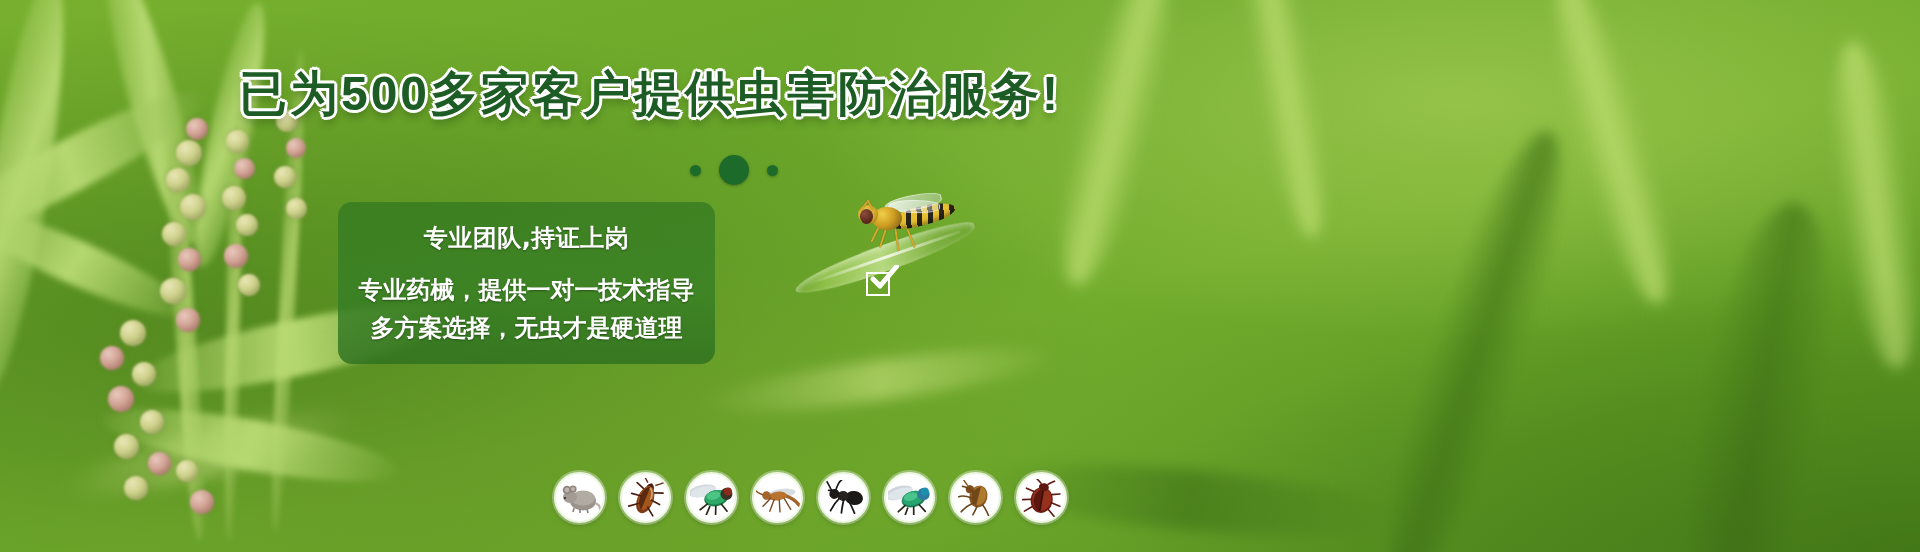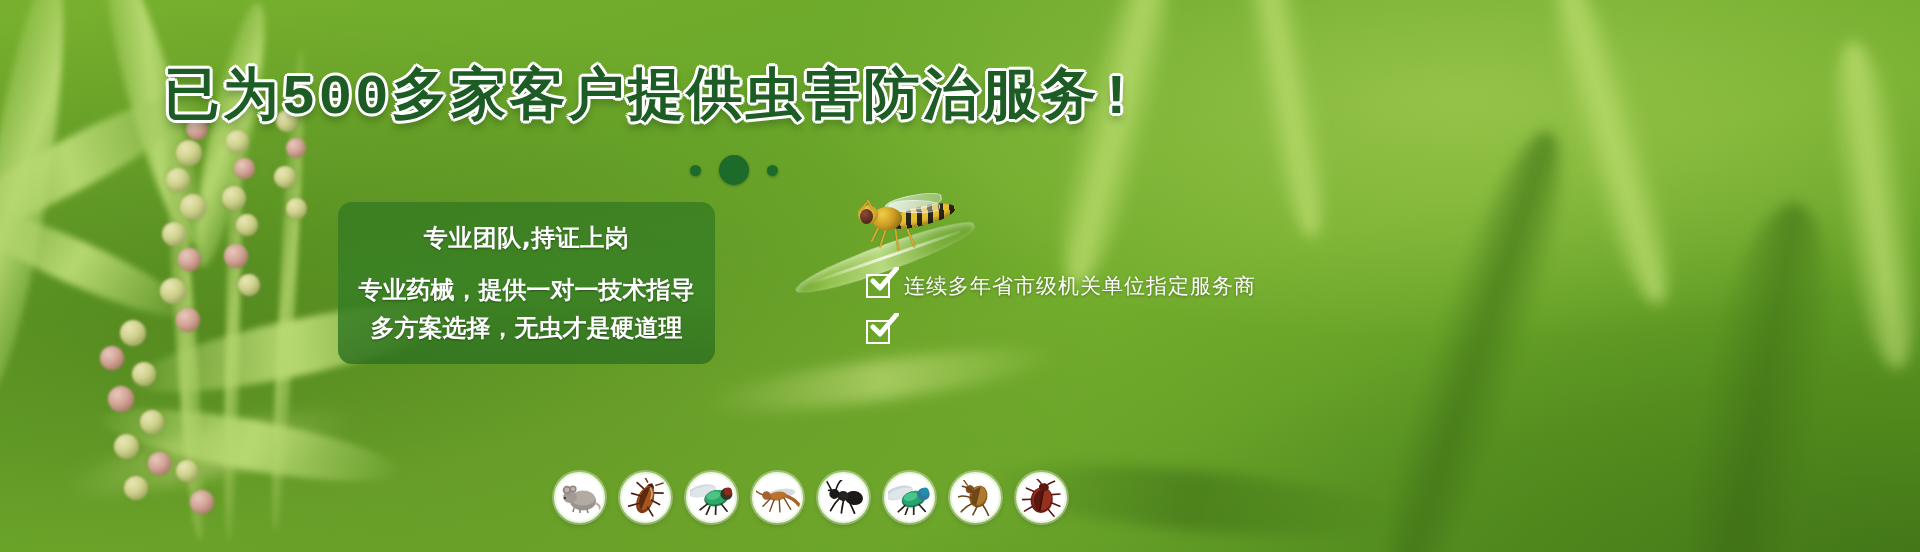--- a/index.html
+++ b/index.html
@@ -46,23 +46,23 @@
     position:absolute; border-radius:50%;
     background:radial-gradient(circle at 35% 30%, #e9e7b7 0%, #cfd28c 42%, #a9b06a 70%, #8d9a55 100%);
     filter:blur(1.1px);
     box-shadow:0 0 5px rgba(120,130,70,.45);
   }
   .bud.pink { background:radial-gradient(circle at 35% 32%, #e9c9bd 0%, #d0a193 45%, #a97a6b 78%, #8d6254 100%); }
 
   
   #headline {
     position:absolute; left:0; top:70px; width:1300px; text-align:center;
-    font-size:56px; line-height:1; letter-spacing:3px;
+    font-size:48px; line-height:1; letter-spacing:3px;
     font-weight:bold;
-    font-family:Liberation Mono, monospace;
+    font-family:Liberation Sans, sans-serif;
     color:#1d5c24;
     -webkit-text-stroke:0px;
     text-shadow:
       -2px -2px 0 #ffffff, 2px -2px 0 #ffffff, -2px 2px 0 #ffffff, 2px 2px 0 #ffffff,
       -3px 0 0 #ffffff, 3px 0 0 #ffffff, 0 -3px 0 #ffffff, 0 3px 0 #ffffff,
       0 6px 9px rgba(20,50,10,.45);
     white-space:nowrap;
   }
   #headline .g {
     background:linear-gradient(180deg,#2f7a33 0%,#1c5c23 45%,#123f17 100%);
@@ -266,28 +266,20 @@
     </div>
   </div>
 
   <div id="bullets">
     <div class="row">
       <span class="cbox">
         <svg class="tick" viewBox="0 0 30 26" aria-hidden="true">
           <path d="M4 14 L11 21 L28 1" fill="none" stroke="#ffffff" stroke-width="5" stroke-linecap="round" stroke-linejoin="round"></path>
         </svg>
       </span>
-      <span class="txt">连续多年省市级机关单位指定服务商</span>
-    </div>
-    <div class="row">
-      <span class="cbox">
-        <svg class="tick" viewBox="0 0 30 26" aria-hidden="true">
-          <path d="M4 14 L11 21 L28 1" fill="none" stroke="#ffffff" stroke-width="5" stroke-linecap="round" stroke-linejoin="round"></path>
-        </svg>
-      </span>
     </div>
   </div>
 
   <div id="pests">
 
     <div class="pest" title="鼠">
       <svg width="42" height="34" viewBox="0 0 42 34">
         <ellipse cx="24" cy="20" rx="13" ry="9.5" fill="#9a938c"></ellipse>
         <ellipse cx="24" cy="17" rx="12" ry="7.5" fill="#b2aba3"></ellipse>
         <ellipse cx="11" cy="16" rx="7" ry="6" fill="#a39b93"></ellipse>

